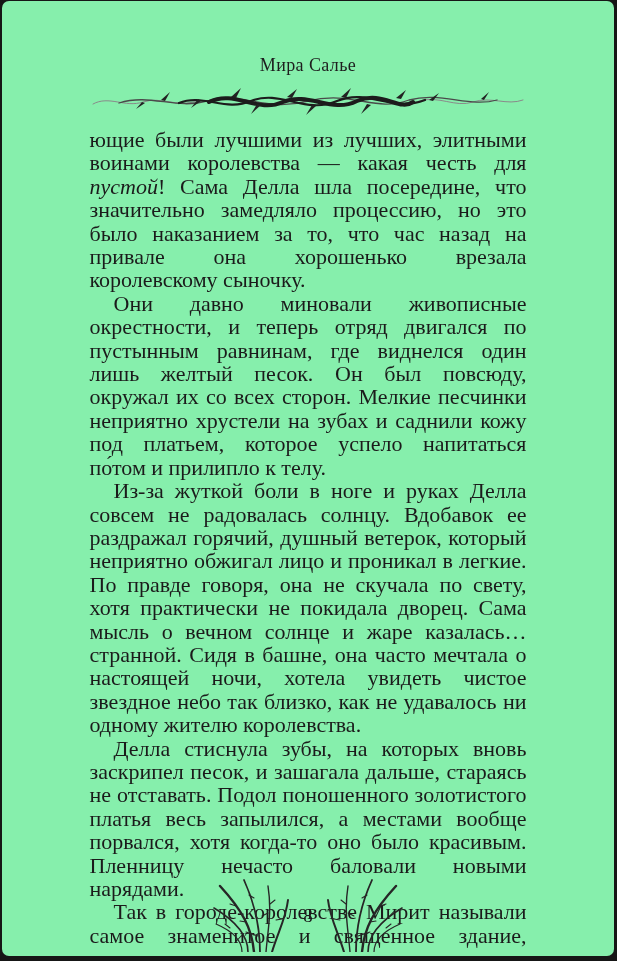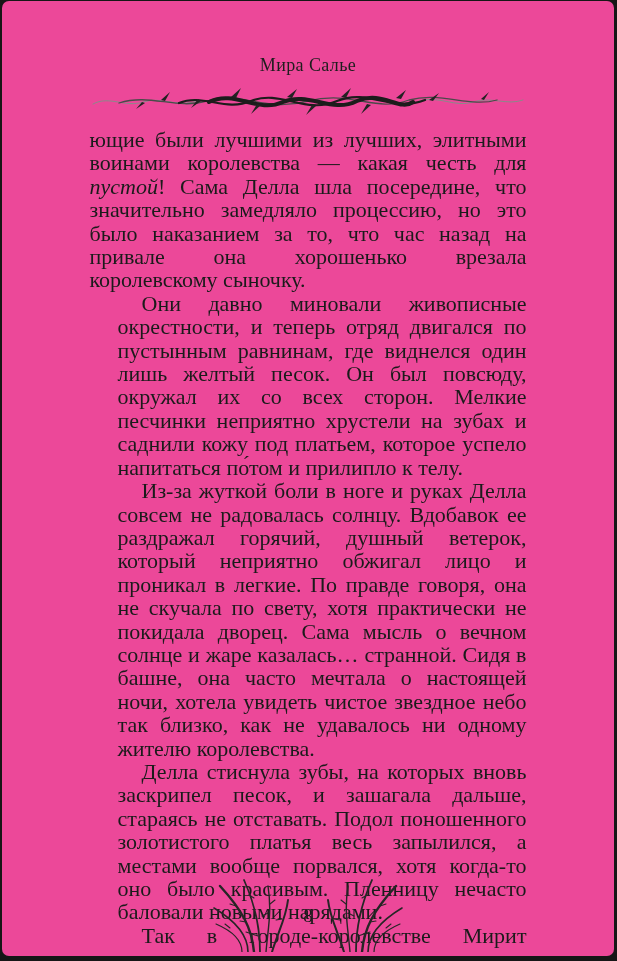--- a/index.html
+++ b/index.html
@@ -8,21 +8,21 @@
     width: 617px; height: 961px;
     background: #161616;
     font-family: "Liberation Serif", serif;
     position: relative;
     overflow: hidden;
   }
   .page {
     position: absolute;
     left: 2px; top: 1px;
     width: 612px; height: 955px;
-    background: #ec4899;
+    background: #86efac;
     border-radius: 7px;
     overflow: hidden;
   }
   .running-head {
     text-align: center;
     padding-top: 52px;
     font-size: 18px;
     line-height: 24px;
     color: #1e1e1e;
     letter-spacing: 0.4px;
@@ -36,21 +36,21 @@
     width: 437px;
     margin: 0 auto;
     font-size: 22px;
     line-height: 23.4px;
     color: #1b1b1b;
     text-align: justify;
     hyphens: auto;
     -webkit-hyphens: auto;
   }
   .para { margin: 0; }
-  .para.indent { text-indent: 24px; margin-left: 28px; }
+  .para.indent { text-indent: 24px; }
   .it { font-style: italic; }
   .footer {
     position: absolute;
     bottom: 4px; left: 50%;
     transform: translateX(-50%);
     display: flex;
     align-items: flex-end;
   }
   .branches { width: 88px; height: 76px; display: block; }
   .branches.right { transform: scaleX(-1); }

